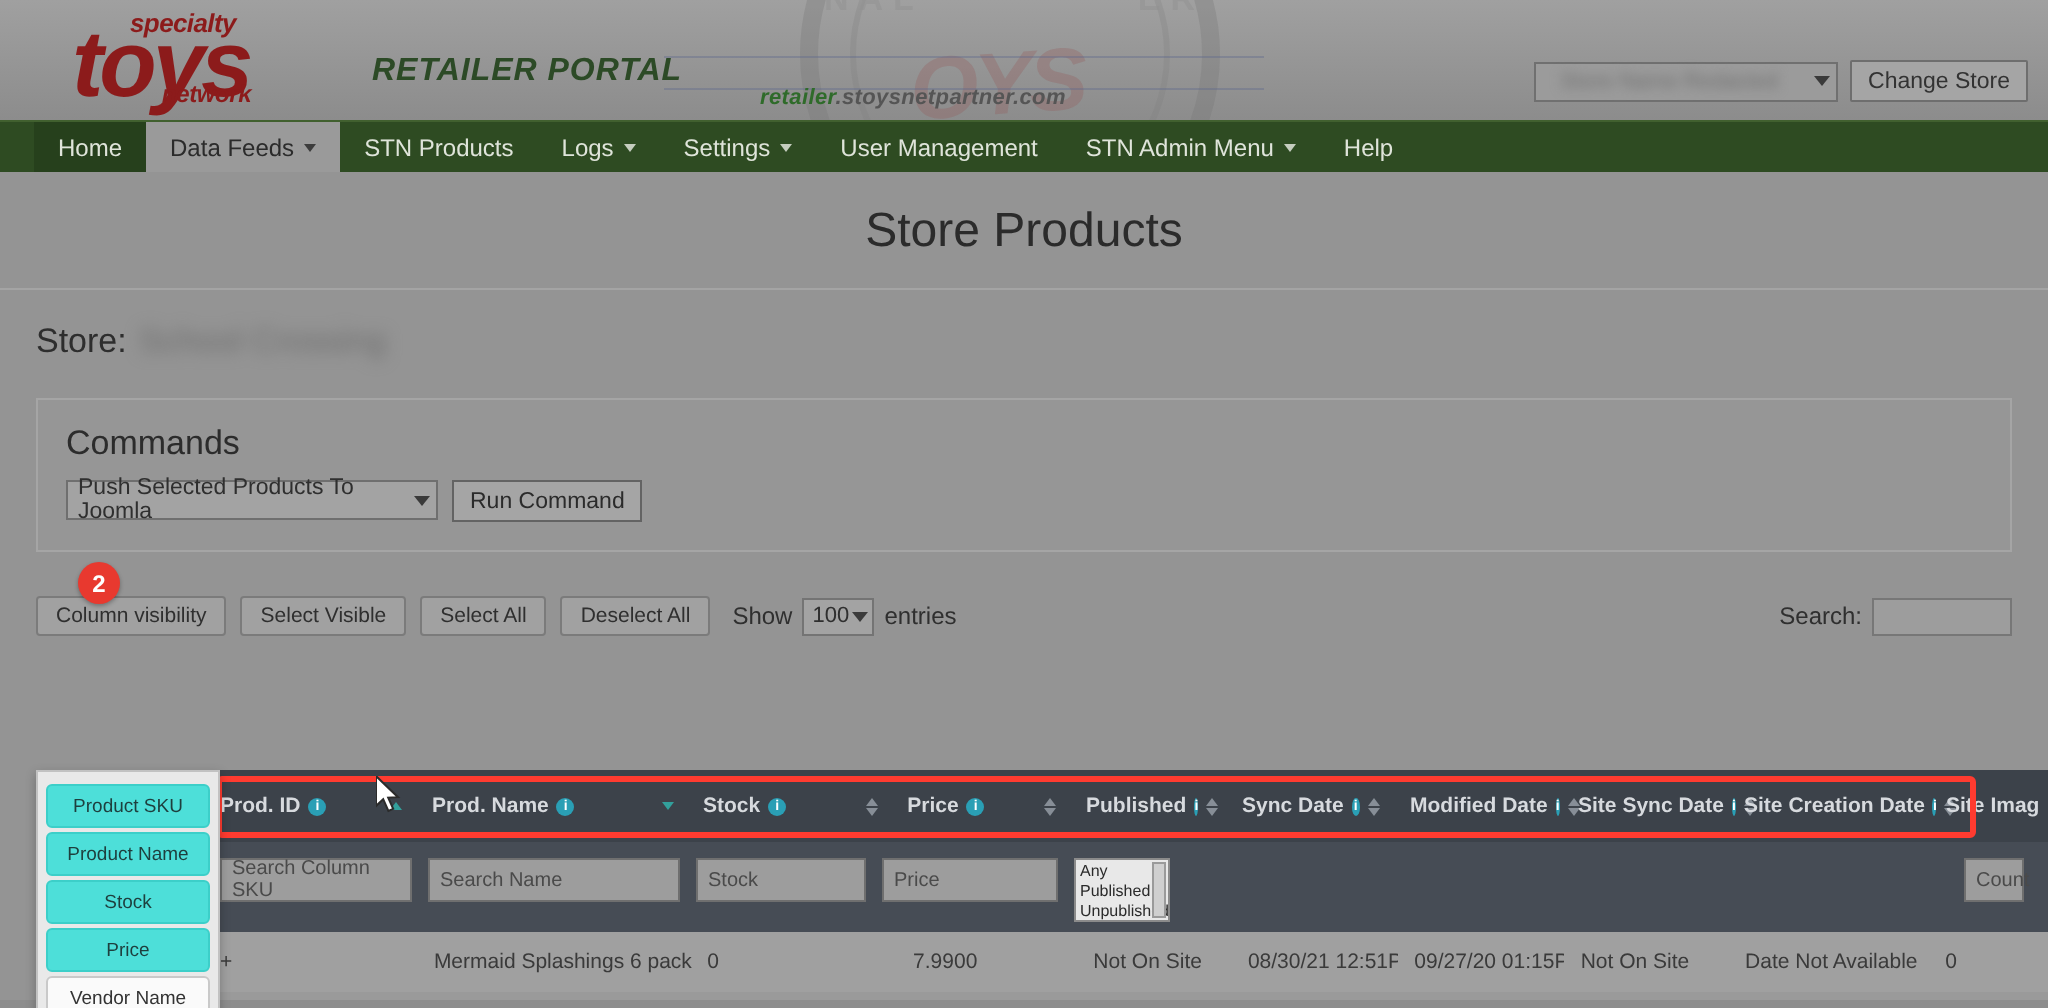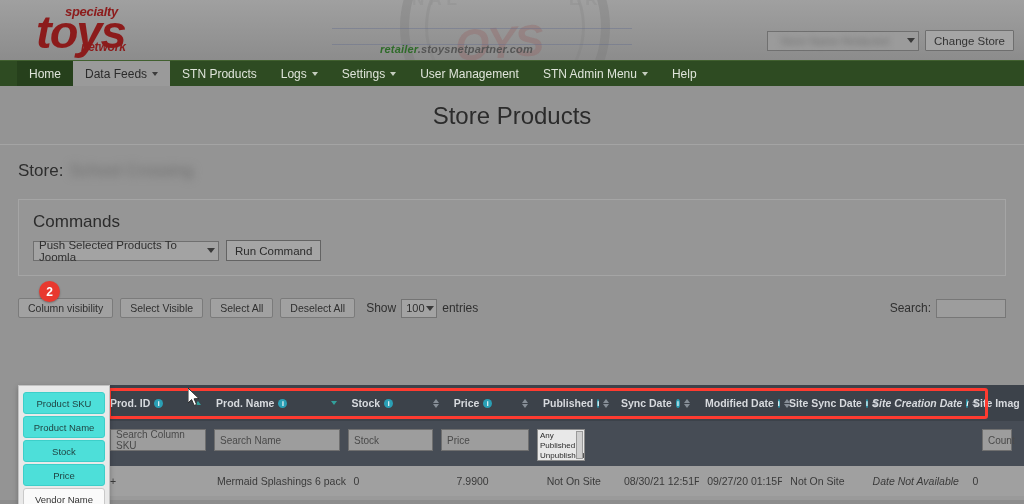--- a/index.html
+++ b/index.html
@@ -178,21 +178,21 @@
 
   .panel {
     margin:10px 18px 0 18px;
     background:#969696;
     border:1px solid #a5a5a5;
     padding:12px 14px 14px 14px;
   }
   .panel-h {
     font-size:17px; color:#2c2c2c; margin-bottom:8px;
   }
-  .cmd-row { display:flex; align-items:center; gap:7px; }
+  .cmd-row { display:flex; align-items:flex-start; gap:7px; }
   .cmd-select {
     width:186px; height:20px;
     background:#a3a3a3; border:1px solid #6f6f6f;
     font-size:11.5px; color:#2f2f2f;
     display:flex;align-items:center;justify-content:space-between;
     padding:0 3px 0 5px;
   }
   .btn-run {
     height:21px; padding:0 8px;
     font-size:11.5px; color:#2b2b2b;
@@ -361,21 +361,21 @@
 
   
   .c-id    { width:108px; }
   .c-name  { width:138px; }
   .c-stock { width:104px; }
   .c-price { width:91px; }
   .c-pub   { width:78px; }
   .c-sync  { width:84px; }
   .c-mod   { width:84px; }
   .c-ssync { width:83px; }
-  .c-screa { width:101px;font-style:italic; }
+  .c-screa { width:101px; }
   .c-simg  { width:60px; }
 
   
   .cursor {
     position:absolute;
     left:188px; top:388px;
     z-index:20;
     pointer-events:none;
   }
   .cursor svg { display:block; }
@@ -391,20 +391,21 @@
     <div class="wm-text">OYS</div>
 
     <div class="hdr-line1"></div>
     <div class="hdr-line2"></div>
 
     <div class="logo">
       <div class="l-specialty">specialty</div>
       <div class="l-toys">toys</div>
       <div class="l-network">network</div>
     </div>
+    <div class="portal-title">RETAILER PORTAL</div>
 
     <div class="url-line">
       <span class="u-retailer">retailer</span><span>.stoysnetpartner.com</span>
     </div>
 
     <div class="store-select-wrap">
       <div class="store-select">
         <span class="blur-txt">&nbsp;&nbsp;Store Name Redacted&nbsp;</span>
         <span class="caret-dn"></span>
       </div>

